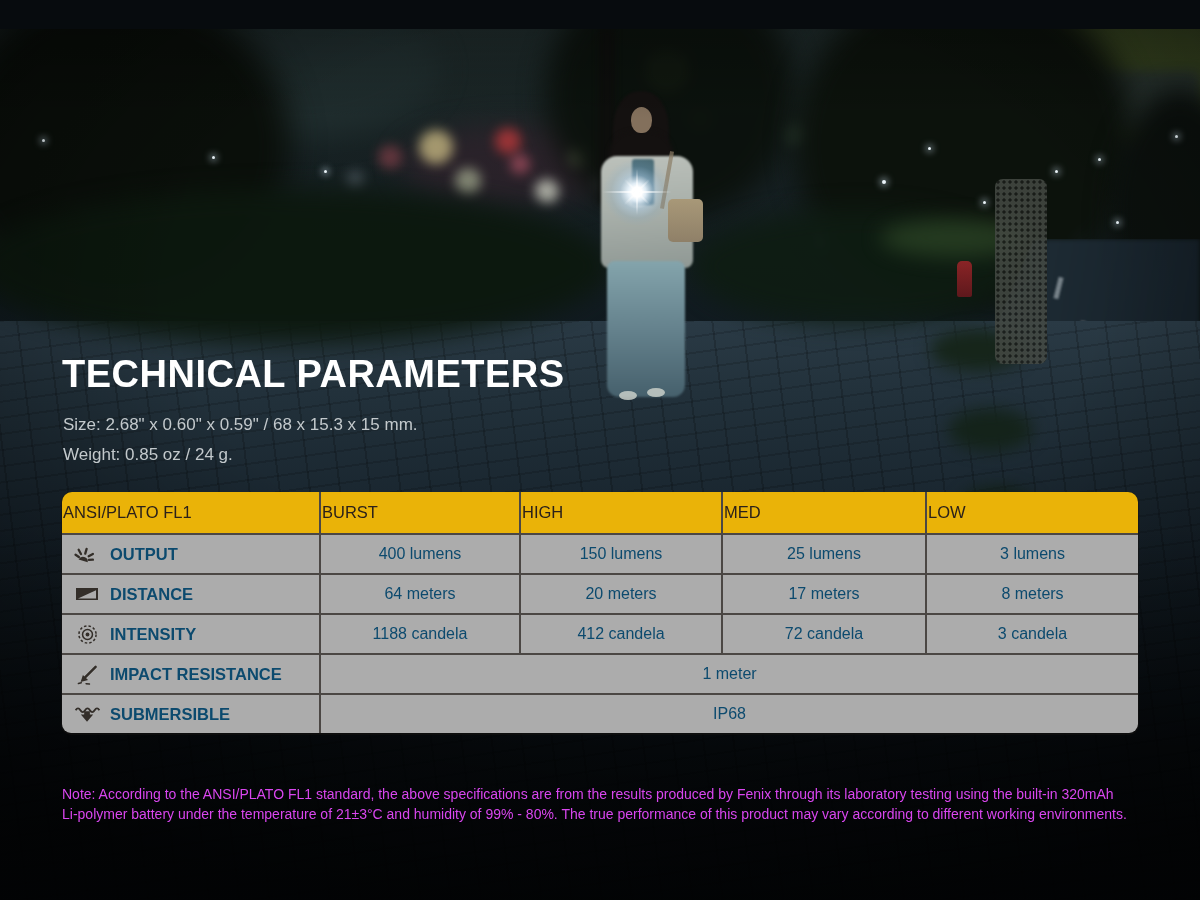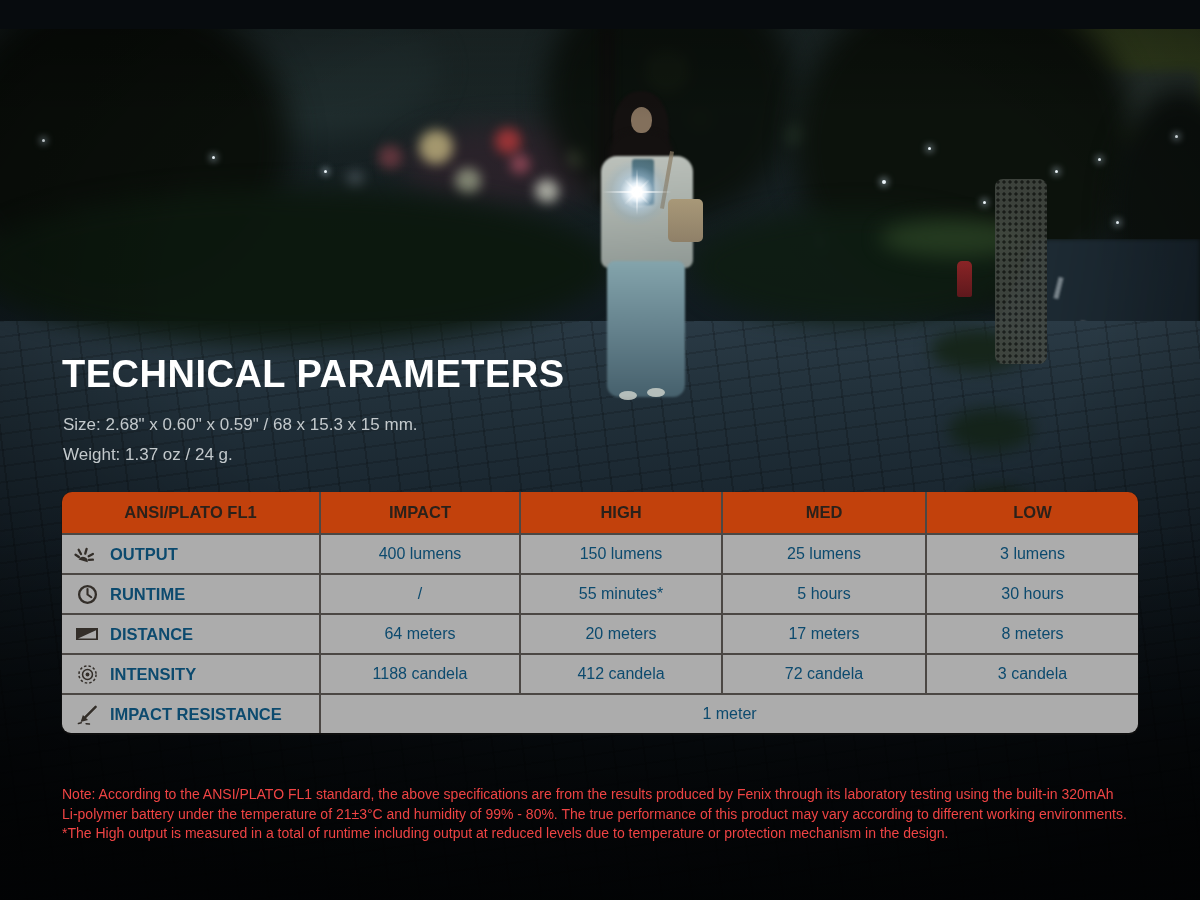--- a/index.html
+++ b/index.html
@@ -21,31 +21,31 @@
     linear-gradient(180deg, rgba(0,0,0,.25) 0%, transparent 10%, transparent 55%, rgba(0,0,0,.45) 80%, rgba(4,6,8,.7) 100%);}
   
   .content{position:absolute;inset:0;}
   .title{position:absolute;left:62px;top:326px;margin:0;color:#fff;font-size:38px;
     font-weight:bold;letter-spacing:.5px;line-height:1.05;}
   .dim{position:absolute;left:63px;color:#c3c9cc;font-size:17px;line-height:20px;}
   .size-line{top:386px;} .weight-line{top:416px;}
   .table-wrap{position:absolute;left:62px;top:463px;width:1076px;border-radius:10px 10px 9px 9px;
     overflow:hidden;box-shadow:0 1px 0 1px rgba(20,18,16,.55);}
   table.spec{width:100%;border-collapse:collapse;table-layout:fixed;}
-  table.spec th{height:39px;background:#c2410c;color:#2b211a;font-size:16.5px;font-weight:bold;
-    text-align:center;border:2px solid #4B4744;border-top:none;}
+  table.spec th{height:39px;background:#eab308;color:#2b211a;font-size:16.5px;font-weight:normal;
+    text-align:left;border:2px solid #4B4744;border-top:none;}
   table.spec td{height:38px;background:#ACACAC;color:#0c4a6e;font-size:16px;text-align:center;
     border:2px solid #4B4744;padding:0;}
   table.spec tr:last-child td{border-bottom:none;}
   table.spec th:first-child, table.spec td:first-child{border-left:none;}
   table.spec th:last-child, table.spec td:last-child{border-right:none;}
   td.lab{text-align:left;}
   .labwrap{display:flex;align-items:center;gap:9px;padding-left:11px;font-weight:bold;font-size:16.5px;}
   .labwrap .icon{display:inline-flex;width:28px;justify-content:center;flex:0 0 28px;}
-  .note{position:absolute;left:62px;top:756px;width:1105px;color:#ef4444;font-size:14px;line-height:19.5px;}
+  .note{position:absolute;left:62px;top:756px;width:1105px;color:#d946ef;font-size:14px;line-height:19.5px;}
 </style>
 </head>
 <body>
 
 <div class="stage">
 
   <div class="photo">
 
     <div class="blob soft" style="left:990px;top:-40px;width:260px;height:150px;background:#55661f;opacity:.55;"></div>
     <div class="blob soft" style="left:140px;top:-30px;width:300px;height:140px;background:#233233;opacity:.6;"></div>
@@ -129,35 +129,35 @@
       <div style="left:41px;top:80px;width:2px;height:46px;background:linear-gradient(180deg,transparent,rgba(255,255,255,.9),transparent);filter:blur(.5px);"></div>
       <div style="left:24px;top:102px;width:36px;height:2px;background:linear-gradient(90deg,transparent,rgba(255,255,255,.8),transparent);transform:rotate(45deg);filter:blur(.6px);"></div>
       <div style="left:24px;top:102px;width:36px;height:2px;background:linear-gradient(90deg,transparent,rgba(255,255,255,.8),transparent);transform:rotate(-45deg);filter:blur(.6px);"></div>
     </div>
     <div class="vignette"></div>
   </div>
 
   <div class="content">
     <h1 class="title">TECHNICAL PARAMETERS</h1>
     <div class="dim size-line">Size: 2.68" x 0.60" x 0.59" / 68 x 15.3 x 15 mm.</div>
-    <div class="dim weight-line">Weight: 1.37 oz / 24 g.</div>
+    <div class="dim weight-line">Weight: 0.85 oz / 24 g.</div>
 
     <div class="table-wrap">
       <table class="spec">
         <colgroup>
             <col style="width:258px">
             <col style="width:200px">
             <col style="width:202px">
             <col style="width:204px">
             <col style="width:212px">
           </colgroup>
         <thead>
           <tr>
             <th>ANSI/PLATO FL1</th>
-            <th>IMPACT</th>
+            <th>BURST</th>
             <th>HIGH</th>
             <th>MED</th>
             <th>LOW</th>
           </tr>
         </thead>
         <tbody>
           <tr>
             <td class="lab">
                 <div class="labwrap">
               <span class="icon">
@@ -179,37 +179,20 @@
               </td>
             <td>400 lumens</td>
             <td>150 lumens</td>
             <td>25 lumens</td>
             <td>3 lumens</td>
           </tr>
           <tr>
             <td class="lab">
                 <div class="labwrap">
               <span class="icon">
-                <svg viewBox="0 0 20 20" width="21" height="21">
-                      <circle cx="10" cy="10" r="8" fill="none" stroke="#332E29" stroke-width="2.2"></circle>
-                      <path d="M10 10 V4.8 M10 10 L13.6 12.6" stroke="#332E29" stroke-width="2" stroke-linecap="round" fill="none"></path>
-                    </svg>
-              </span>
-              <span>RUNTIME</span>
-            </div>
-              </td>
-            <td>/</td>
-            <td>55 minutes*</td>
-            <td>5 hours</td>
-            <td>30 hours</td>
-          </tr>
-          <tr>
-            <td class="lab">
-                <div class="labwrap">
-              <span class="icon">
                 <svg viewBox="0 0 24 16" width="24" height="16">
                       <rect x="1" y="2" width="22" height="12" fill="#332E29"></rect>
                       <polygon points="3,12.6 21,4.2 21,12.6" fill="#ACACAC"></polygon>
                     </svg>
               </span>
               <span>DISTANCE</span>
             </div>
               </td>
             <td>64 meters</td>
             <td>20 meters</td>
@@ -242,23 +225,36 @@
                       <path d="M20.5 3 L9.5 14" stroke="#332E29" stroke-width="2.6" fill="none" stroke-linecap="round"></path>
                       <polygon points="4.8,18.8 12.6,16.8 7.2,11.4" fill="#332E29"></polygon>
                       <path d="M2.5 20.5 L5.5 19.7 M10.5 20.6 L14 21" stroke="#332E29" stroke-width="1.6" stroke-linecap="round"></path>
                     </svg>
               </span>
               <span>IMPACT RESISTANCE</span>
             </div>
               </td>
             <td colspan="4">1 meter</td>
           </tr>
+          <tr>
+            <td class="lab">
+                <div class="labwrap">
+              <span class="icon">
+                <svg viewBox="0 0 28 20" width="27" height="19">
+                      <path d="M1.5 5.5 Q4 1.5 6.5 5.5 T11.5 5.5 T16.5 5.5 T21.5 5.5 T26.5 5.5" fill="none" stroke="#332E29" stroke-width="2"></path>
+                      <polygon points="10.5,6.5 16.5,6.5 16.5,10 20,10 13.5,17.5 7,10 10.5,10" fill="#332E29"></polygon>
+                    </svg>
+              </span>
+              <span>SUBMERSIBLE</span>
+            </div>
+              </td>
+            <td colspan="4">IP68</td>
+          </tr>
         </tbody>
       </table>
     </div>
 
     <div class="note">
       <div>Note: According to the ANSI/PLATO FL1 standard, the above specifications are from the results produced by Fenix through its laboratory testing using the built-in 320mAh</div>
       <div>Li-polymer battery under the temperature of 21±3°C and humidity of 99% - 80%. The true performance of this product may vary according to different working environments.</div>
-      <div>*The High output is measured in a total of runtime including output at reduced levels due to temperature or protection mechanism in the design.</div>
     </div>
   </div>
 </div>
 
 </body></html>

